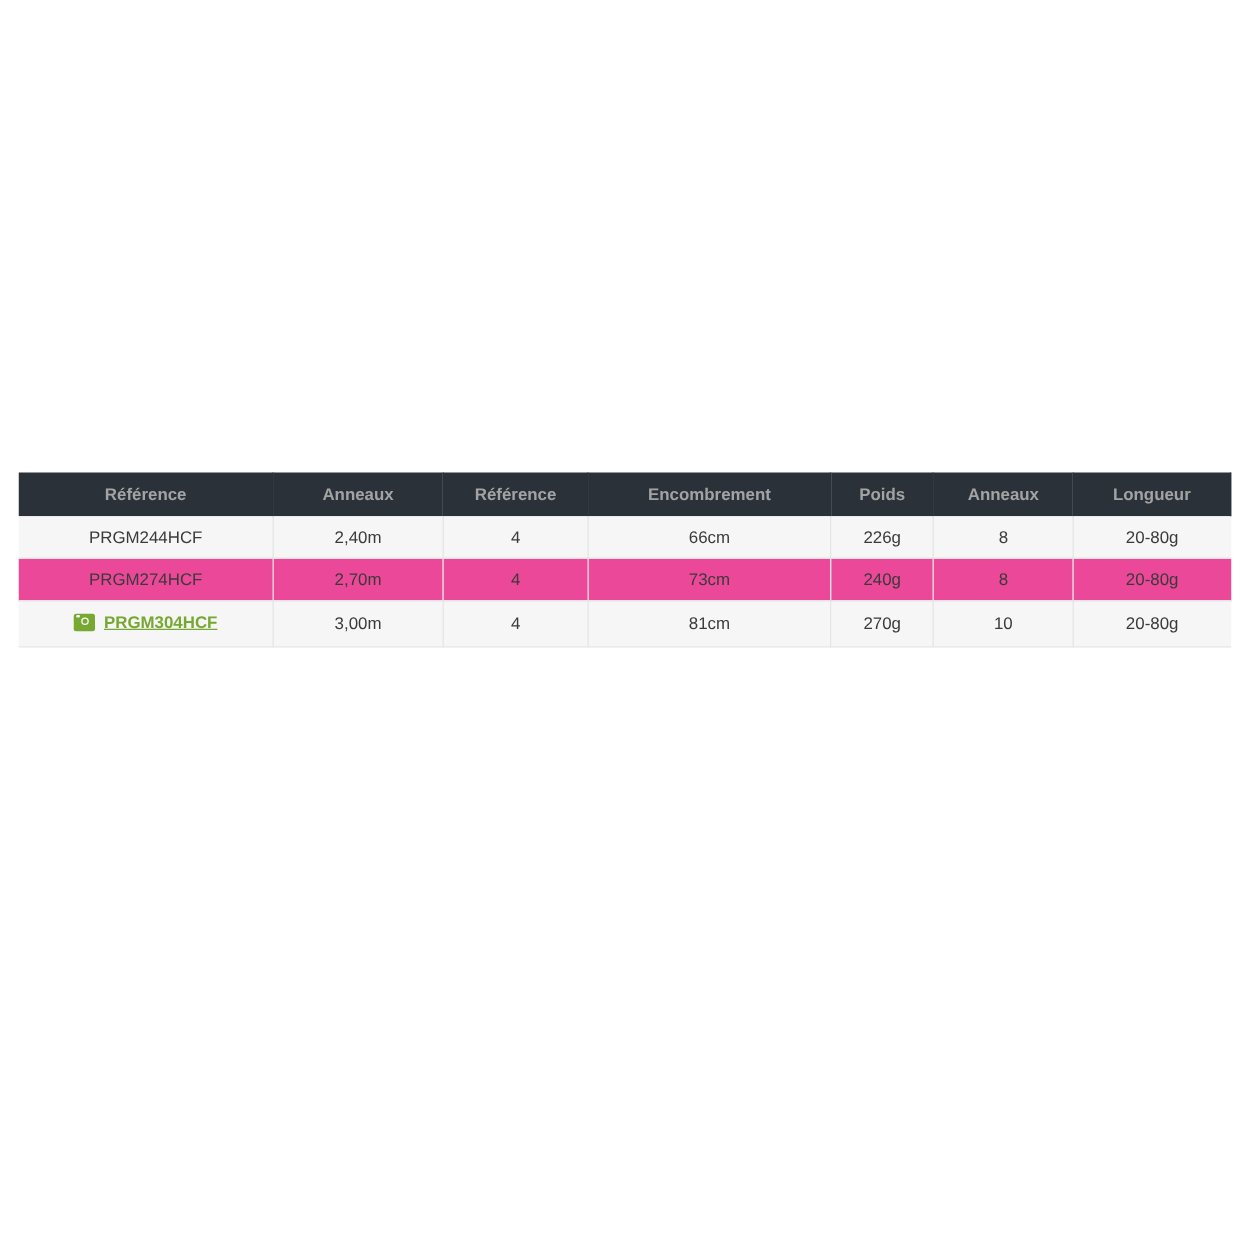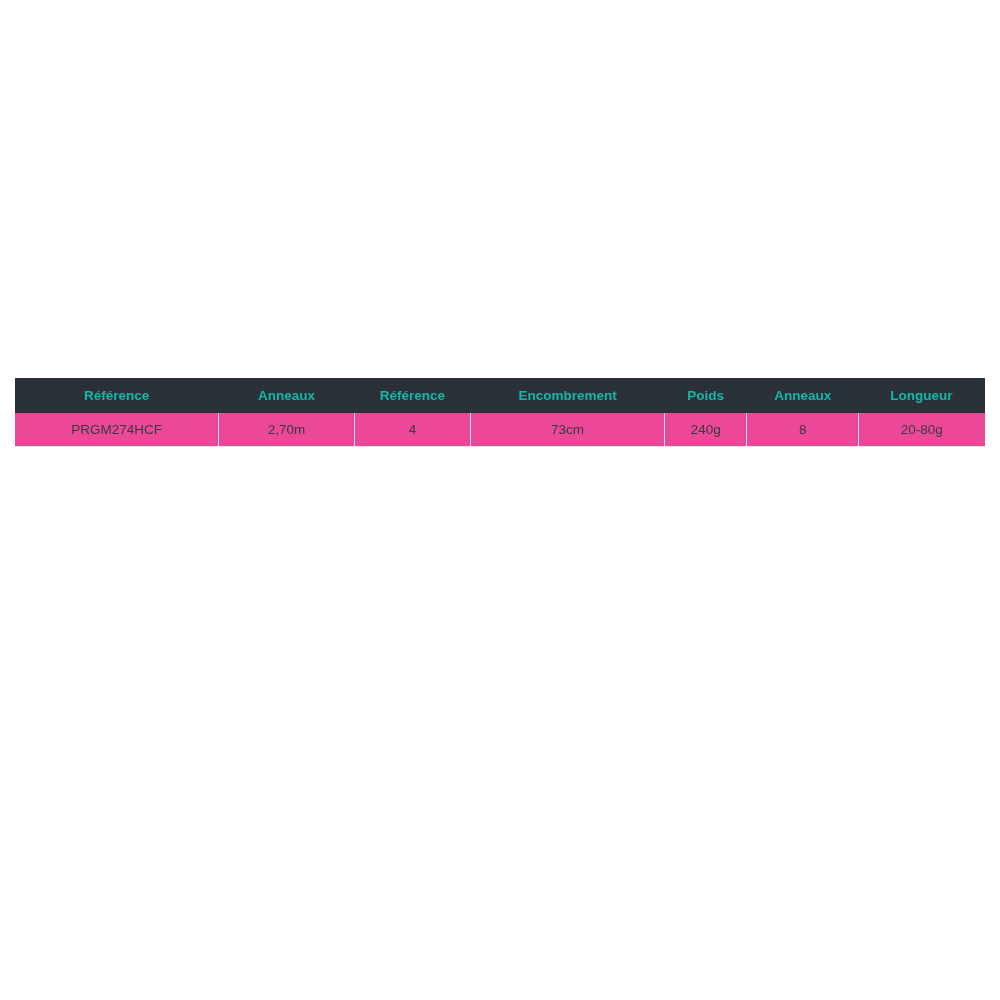--- a/index.html
+++ b/index.html
@@ -28,21 +28,21 @@
   table.spec-table {
     width: 100%;
     border-collapse: collapse;
     table-layout: fixed;
     font-size: 13.5px;
     color: #333333;
   }
 
   table.spec-table thead th {
     background: #2b3139;
-    color: #14b8a6;
+    color: #a3a3a3;
     font-weight: bold;
     font-size: 13.5px;
     padding: 10px 4px;
     text-align: center;
     border-right: 1px solid #2b3139;
     white-space: nowrap;
   }
 
   table.spec-table tbody td {
     padding: 9px 4px;
@@ -133,35 +133,62 @@
           <th>Anneaux</th>
           <th>Référence</th>
           <th>Encombrement</th>
           <th>Poids</th>
           <th>Anneaux</th>
           <th>Longueur</th>
         </tr>
       </thead>
       <tbody>
 
+        <tr class="odd">
+          <td>
+            <span class="ref-cell-inner">
+              <span>PRGM244HCF</span>
+            </span>
+          </td>
+          <td>2,40m</td>
+          <td>4</td>
+          <td>66cm</td>
+          <td>226g</td>
+          <td>8</td>
+          <td>20-80g</td>
+        </tr>
 
         <tr class="even">
           <td>
             <span class="ref-cell-inner">
               <span>PRGM274HCF</span>
             </span>
           </td>
           <td>2,70m</td>
           <td>4</td>
           <td>73cm</td>
           <td>240g</td>
           <td>8</td>
           <td>20-80g</td>
         </tr>
 
+        <tr class="odd">
+          <td>
+            <span class="ref-cell-inner">
+              <span class="cam-icon"></span>
+              <a class="ref-link" href="#">PRGM304HCF</a>
+            </span>
+          </td>
+          <td>3,00m</td>
+          <td>4</td>
+          <td>81cm</td>
+          <td>270g</td>
+          <td>10</td>
+          <td>20-80g</td>
+        </tr>
 
 
 
 
       </tbody>
     </table>
   </div>
 </div>
 
 </body></html>

